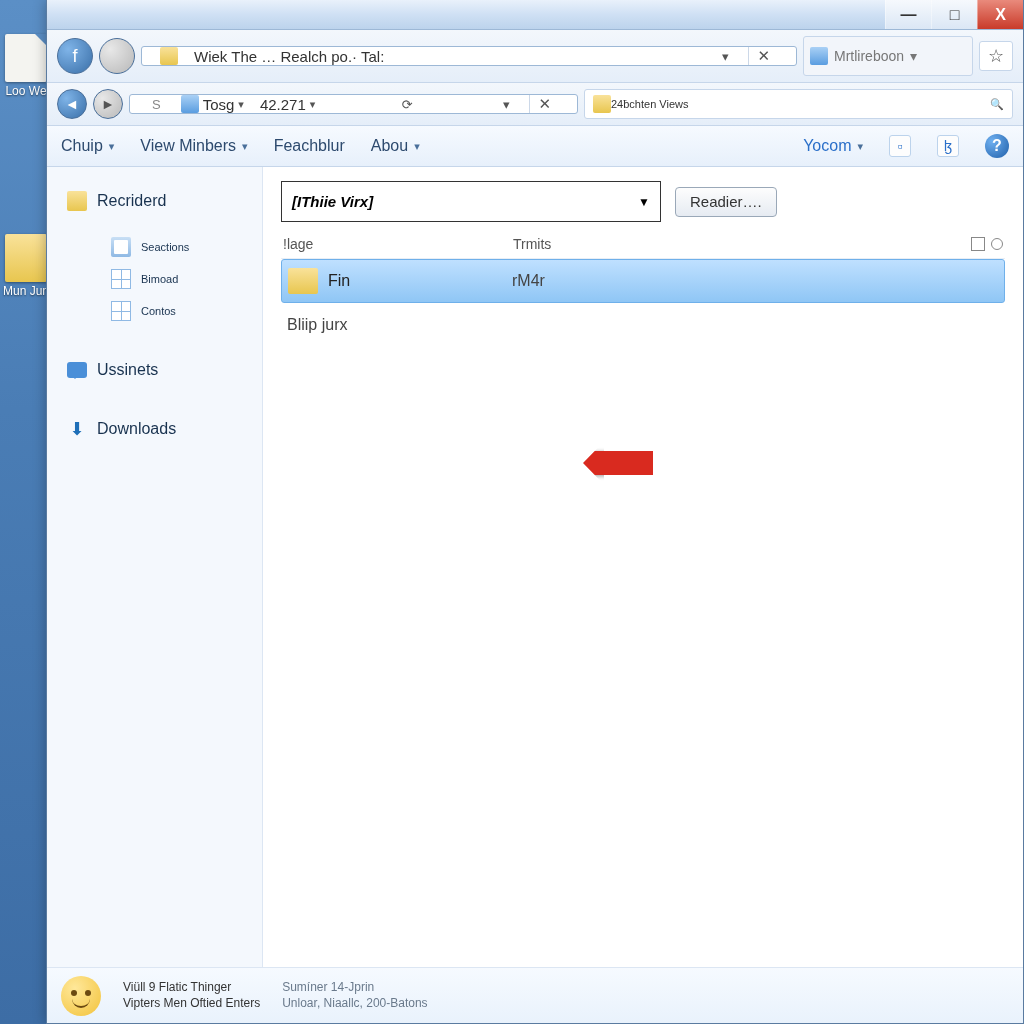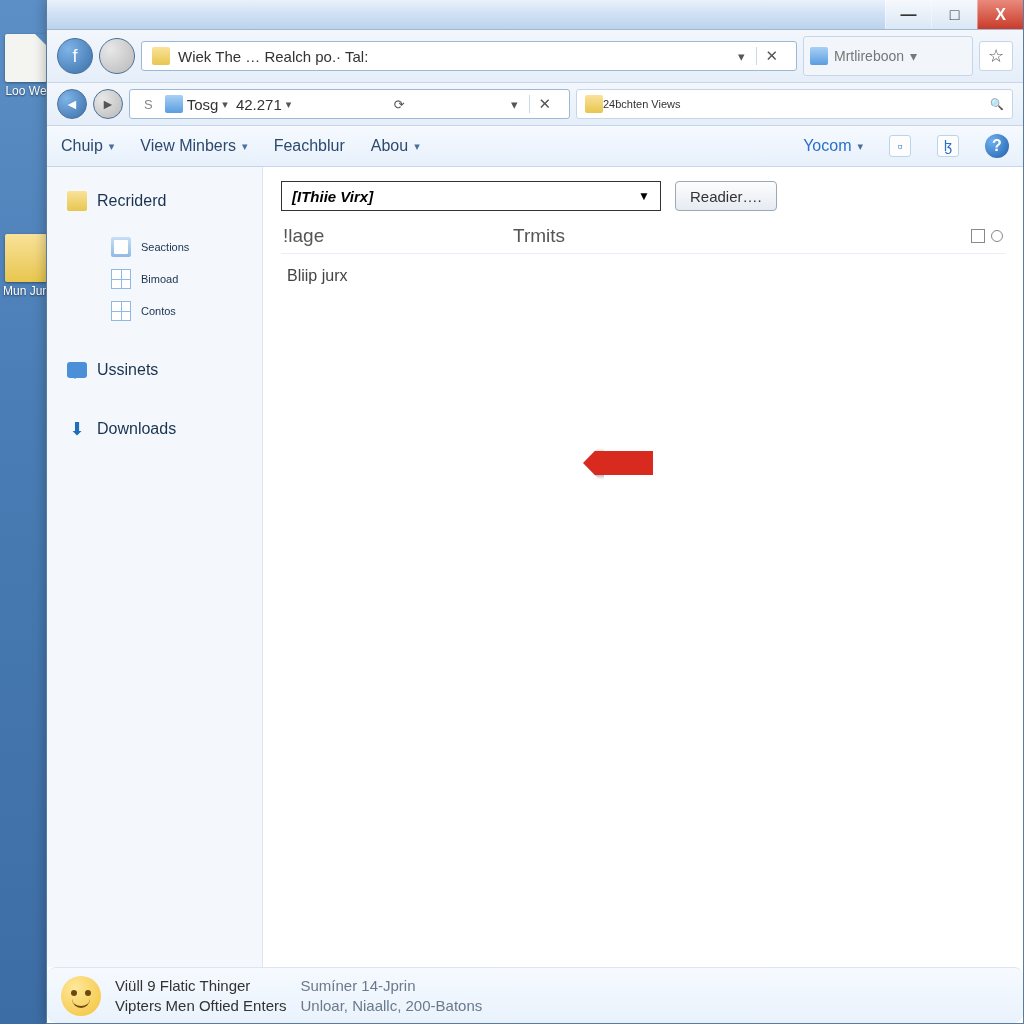--- a/index.html
+++ b/index.html
@@ -49,22 +49,22 @@
 }
 .navcircle {
   width:36px; height:36px; border-radius:50%;
   background: radial-gradient(circle at 30% 30%, #7fb4e8, #3a6fa8);
   border:1px solid #4a6f9a; display:flex; align-items:center; justify-content:center;
   color:#fff; font-size:18px; cursor:pointer;
 }
 .navcircle.small { width:30px;height:30px; font-size:14px;}
 .navcircle.grey { background: radial-gradient(circle at 30% 30%, #e8e8e8, #b8b8b8); color:#555; }
 .addr {
-  flex:1; height:30px; background:#fff; border:1px solid #9db8d6; border-radius:3px;
-  display:flex; align-items:center; padding:0 10px; gap:8px; font-size:15px; color:#333;
+  flex:1; height:20px; background:#fff; border:1px solid #9db8d6; border-radius:3px;
+  display:flex; align-items:center; padding:0 18px; gap:16px; font-size:15px; color:#333;
 }
 .addr .drop { margin-left:auto; color:#555; font-size:13px; padding:0 4px; cursor:pointer;}
 .addr .xb { border-left:1px solid #ccd8e8; padding:0 8px; color:#555; cursor:pointer;}
 .sidebox {
   width:170px; height:40px; background:#f2f5fa; border:1px solid #c6d6ea; border-radius:3px;
   display:flex; align-items:center; padding:0 6px; gap:6px; font-size:14px; color:#777;
 }
 .starbox { width:34px; height:30px; border:1px solid #c6d6ea; background:#fff; border-radius:3px; display:flex;align-items:center;justify-content:center;font-size:18px;color:#555;cursor:pointer;}
 .searchbox { flex:1; height:30px; border:1px solid #c6d6ea; background:#fff; border-radius:3px; display:flex; align-items:center; padding:0 8px; font-size:11px; color:#333;}
 .searchbox .mag { margin-left:auto; color:#335e9a; cursor:pointer;}
@@ -104,29 +104,29 @@
 .sico.grid::before,.sico.grid::after{content:"";position:absolute;background:#8fb9e4;}
 .sico.grid::before{left:50%;top:0;bottom:0;width:1px;}
 .sico.grid::after{top:50%;left:0;right:0;height:1px;}
 .sico.chat{ width:20px;height:16px;background:#4a8fd8;border-radius:3px;position:relative;}
 .sico.chat::after{content:"";position:absolute;left:4px;bottom:-5px;border:4px solid transparent;border-top-color:#4a8fd8;}
 .sico.dl{ color:#1e6fb8; font-size:18px;}
 
 .content { flex:1; padding:14px 18px 0 18px; display:flex; flex-direction:column; background:#fff;}
 .toprow { display:flex; align-items:center; gap:14px; margin-bottom:10px;}
 .combo {
-  width:380px; height:30px; border:1px solid #333; background:#fff;
+  width:380px; height:41px; border:1px solid #333; background:#fff;
   display:flex; align-items:center; padding:0 10px; font-weight:bold; font-size:15px; font-style:italic;
 }
 .combo .tri { margin-left:auto; font-size:12px;}
 .btn {
   height:30px; padding:0 14px; border:1px solid #9aa8b8; border-radius:4px;
   background:linear-gradient(180deg,#fdfdfd,#e6ebf2); font-size:15px; color:#333; cursor:pointer;
 }
-.cols { display:flex; font-size:19px; color:#555; padding:4px 2px 6px; border-bottom:1px solid #e8eef6;}
+.cols { display:flex; font-size:14px; color:#555; padding:4px 2px 6px; border-bottom:1px solid #e8eef6;}
 .cols .c1 { width:230px;}
 .cols .c2 { flex:1;}
 .cols .opt { display:flex; gap:6px; align-items:center;}
 .cols .chk { width:14px;height:14px;border:1px solid #888;background:#fff;}
 .cols .rad { width:12px;height:12px;border:1px solid #888;border-radius:50%;}
 
 .list { }
 .lrow { display:flex; align-items:center; height:44px; padding:0 6px; font-size:16px; color:#222; cursor:pointer; border-radius:3px;}
 .lrow.sel { background:linear-gradient(180deg,#bfe0ff,#8fc6f5); border:1px solid #6fb0ea;}
 .lrow .fico { width:30px;height:26px;background:linear-gradient(180deg,#f9e29a,#e8c64f);border-radius:2px;margin-right:10px;}
@@ -135,21 +135,21 @@
 .lrow .c2 { flex:1; color:#444;}
 .arrow {
   position:absolute; width:70px; height:24px; background:#d92a1f; left:320px; top:284px;
   clip-path: polygon(100% 0, 100% 100%, 30% 100%, 30% 140%, 0 50%, 30% -40%, 30% 0);
   filter: drop-shadow(0 1px 2px rgba(0,0,0,.4));
   pointer-events:none;
 }
 
 .statusbar {
   height:56px; border-top:1px solid #dce6f3; background:linear-gradient(180deg,#f6faff,#e9f2fc);
-  display:flex; align-items:center; padding:4px 14px; gap:14px; font-size:15px; color:#333;border-radius:9px;
+  display:flex; align-items:center; padding:4px 14px; gap:22px; font-size:12px; color:#333;
 }
 .statusbar .face { width:40px;height:40px;border-radius:50%;background:radial-gradient(circle at 35% 30%,#ffe89a,#f2c23a); position:relative;}
 .statusbar .face::before{content:"";position:absolute;width:6px;height:6px;background:#6b4a12;border-radius:50%;left:10px;top:14px;box-shadow:14px 0 0 #6b4a12;}
 .statusbar .face::after{content:"";position:absolute;width:18px;height:8px;border-bottom:2px solid #6b4a12;border-radius:0 0 10px 10px;left:11px;top:22px;}
 .statusbar .col { display:flex;flex-direction:column; line-height:1.3;}
 .statusbar .col.grey { color:#6a7a8c;}
 </style>
 </head>
 <body>
 
@@ -291,20 +291,27 @@
       </div>
       <div class="cols">
         <div class="c1">!lage</div>
         <div class="c2">Trmits</div>
         <div class="opt">
           <div class="chk"></div>
           <div class="rad"></div>
         </div>
       </div>
       <div class="list">
+        <div class="lrow sel">
+          <div class="c1">
+              <span class="fico"></span>
+              <span>Fin</span>
+            </div>
+          <div class="c2">rM4r</div>
+        </div>
         <div class="lrow">
           <div class="c2">Bliip jurx</div>
         </div>
       </div>
       <div class="arrow"></div>
     </div>
   </div>
 
   <div class="statusbar">
     <div class="face"></div>

